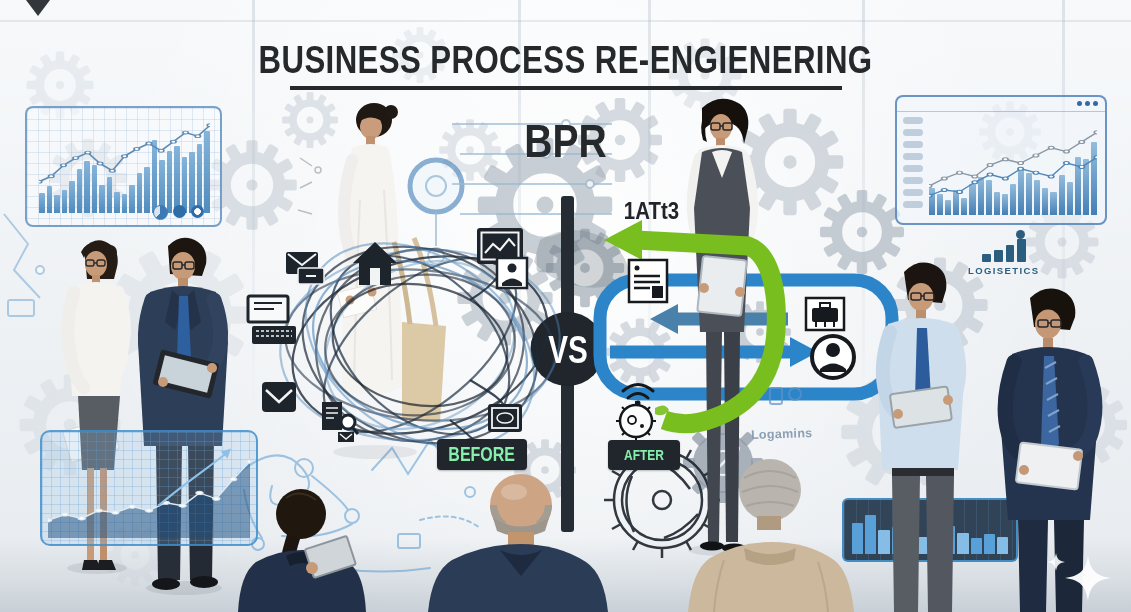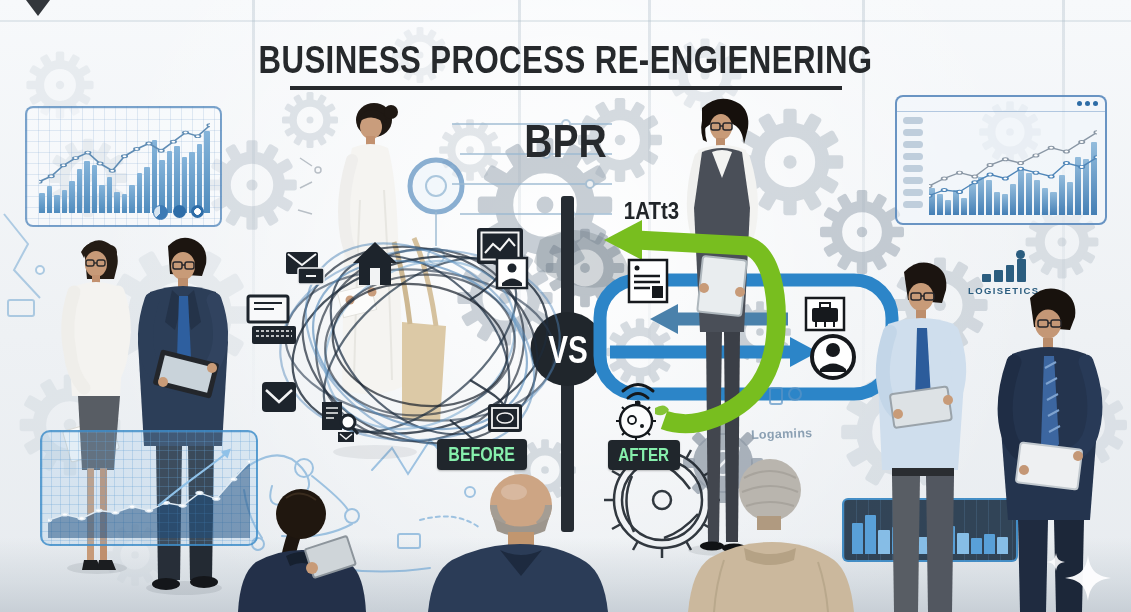--- a/index.html
+++ b/index.html
@@ -22,21 +22,21 @@
   .title{left:0;right:0;top:38px;text-align:center;font-size:39px;font-weight:800;
          letter-spacing:.5px;transform:scaleX(.8);white-space:nowrap;}
   .title-underline{left:290px;top:86px;width:552px;height:4px;background:#26292c;z-index:6;}
   .bpr{left:0;right:0;top:114px;text-align:center;font-size:46px;font-weight:800;transform:scaleX(.85);}
   .vs{left:531px;top:329px;width:74px;text-align:center;font-size:38px;font-weight:800;
       color:#fff;transform:scaleX(.78);}
   .tagbox{background:var(--dark-ink);border-radius:4px;color:#86efac;text-align:center;z-index:6;
           box-shadow:0 1px 2px rgba(0,0,0,.25);}
   .tagbox span{display:inline-block;font-weight:800;transform:scaleX(.8);}
   .before-box{left:437px;top:439px;width:90px;height:31px;line-height:31px;font-size:20px;}
-  .after-box{left:608px;top:440px;width:72px;height:30px;line-height:30px;font-size:19px;}
+  .after-box{left:608px;top:440px;width:72px;height:30px;line-height:30px;font-size:15px;}
   .code{left:619px;top:197px;font-size:24px;font-weight:800;transform:scaleX(.85);color:#212529;z-index:6;}
   .watermark{left:751px;top:427px;font-size:12.5px;font-weight:700;color:#8ba0b3;
              letter-spacing:.3px;transform:rotate(-2deg);z-index:3;}
   
   .panel{border-radius:8px;box-sizing:border-box;}
   .panel-tl{left:25px;top:106px;width:197px;height:121px;z-index:2;
     border:2px solid rgba(90,140,190,.8);background:rgba(250,253,255,.45);
     background-image:repeating-linear-gradient(to right,rgba(120,160,205,.2) 0 1px,transparent 1px 11px),
                      repeating-linear-gradient(to bottom,rgba(120,160,205,.2) 0 1px,transparent 1px 11px);}
   .panel-tr{left:895px;top:95px;width:212px;height:130px;z-index:2;
@@ -65,21 +65,21 @@
   .overlay-svg{position:absolute;left:0;top:0;width:100%;height:100%;}
   .panel-tl .overlay-svg{left:12px;top:10px;width:calc(100% - 22px);height:calc(100% - 26px);}
   .panel-tr .overlay-svg{left:32px;top:20px;width:calc(100% - 40px);height:calc(100% - 30px);}
   .panel-bl .overlay-svg{left:6px;top:8px;width:calc(100% - 12px);height:calc(100% - 14px);}
   .pies{position:absolute;right:16px;bottom:5px;display:flex;gap:5px;z-index:2;}
   .pies i{width:13px;height:13px;border-radius:50%;display:block;}
   .pie-slice{background:conic-gradient(#3d7ab5 0 62%, #d7e5f1 62% 100%);border:1px solid #3d7ab5;}
   .pie-solid{background:#2e6da8;}
   .pie-donut{background:radial-gradient(circle,#fff 0 34%,#2e6da8 36%);}
   
-  .logo{left:968px;top:256px;width:110px;z-index:2;color:var(--logo-blue);}
+  .logo{left:968px;top:236px;width:110px;z-index:2;color:var(--logo-blue);}
   .logo-bars{height:26px;width:44px;margin-left:14px;position:relative;display:flex;align-items:flex-end;gap:3px;}
   .logo-bars i{background:var(--logo-blue);flex:1;display:block;border-radius:1px;}
   .logo-dot{position:absolute;left:48px;top:-6px;width:9px;height:9px;border-radius:50%;background:var(--logo-blue);z-index:2;}
   .logo-text{font-size:9.5px;font-weight:700;letter-spacing:1.4px;margin-top:3px;color:var(--logo-blue);}
   .corner-mark{left:0;top:0;z-index:6;}
   .sparkle{left:1040px;top:545px;z-index:6;}
 </style>
 </head>
 <body>
 

